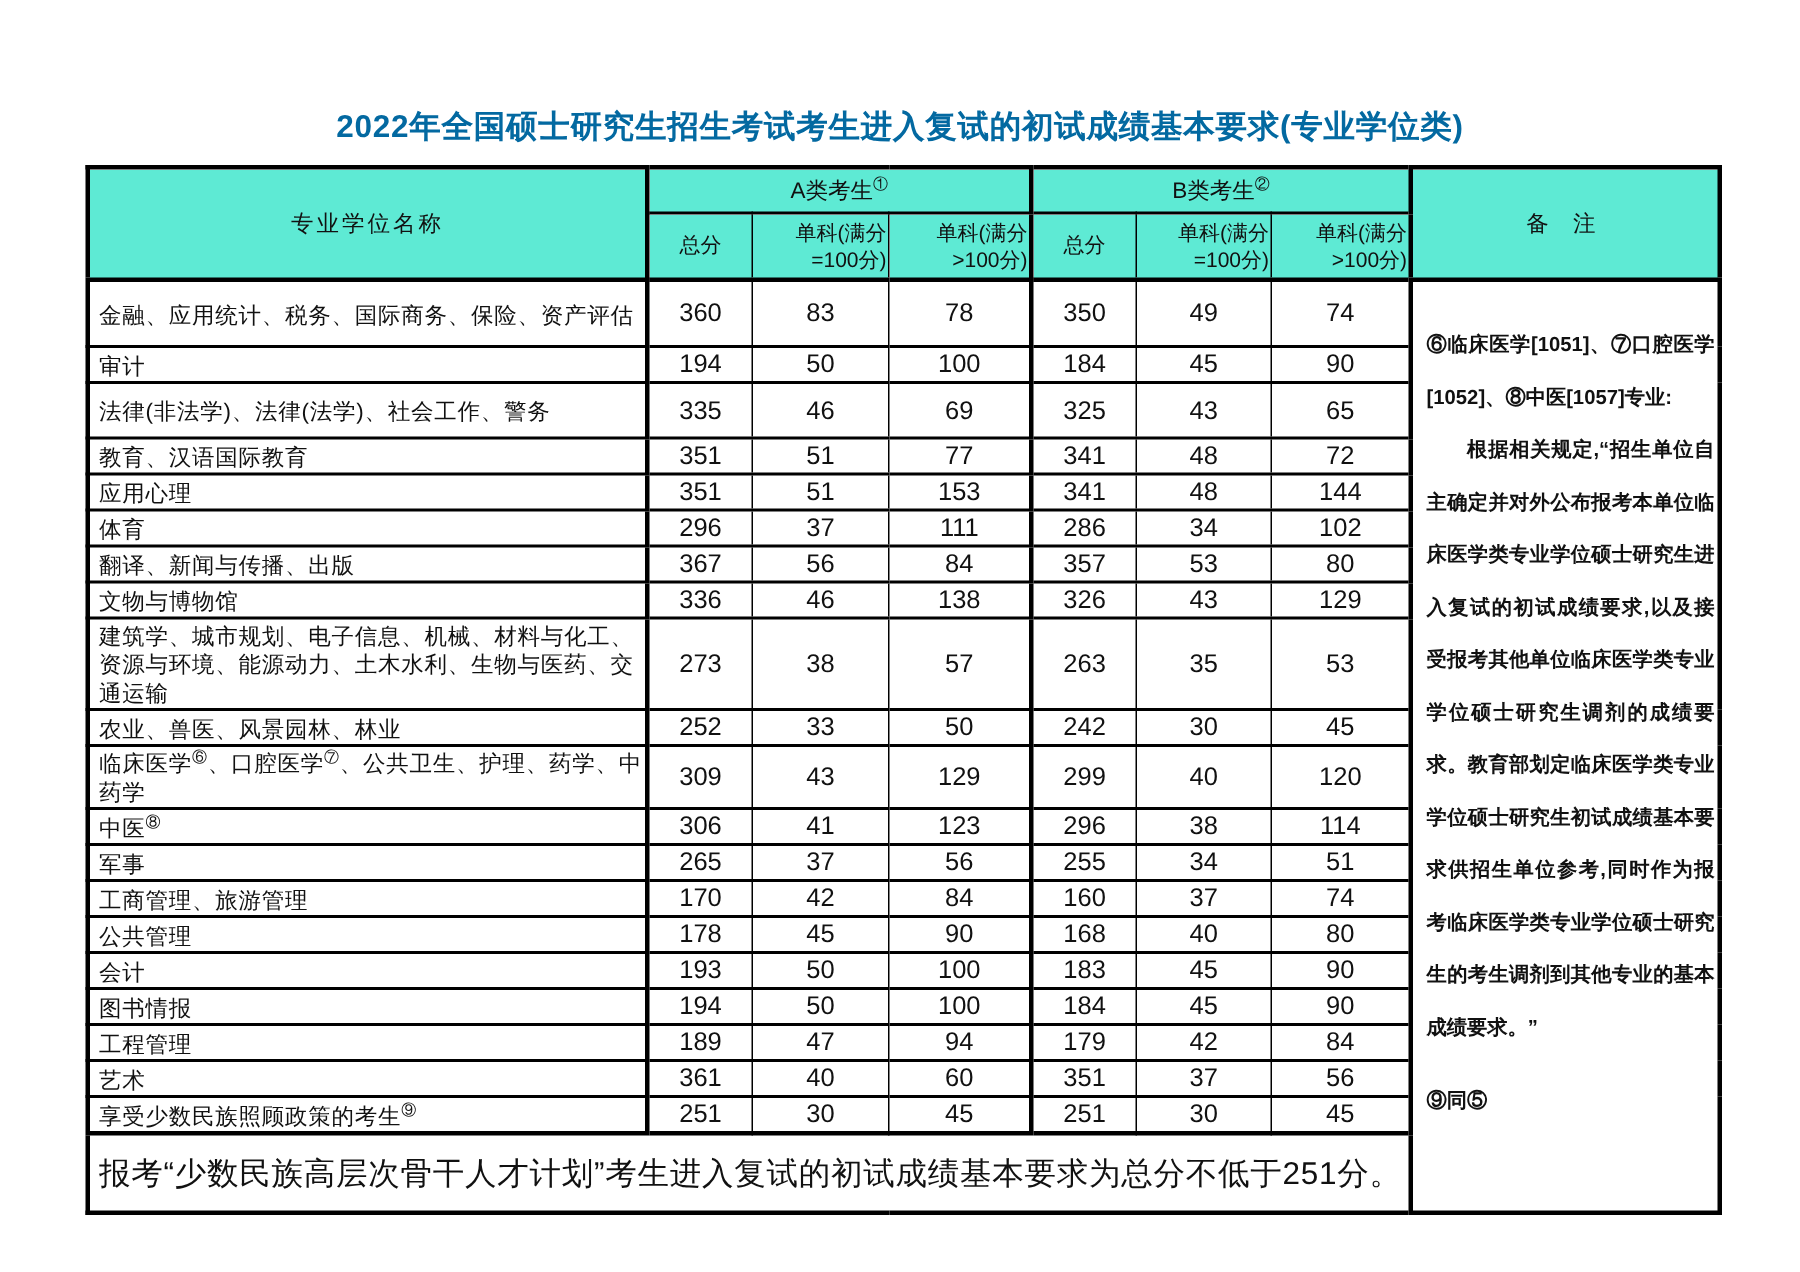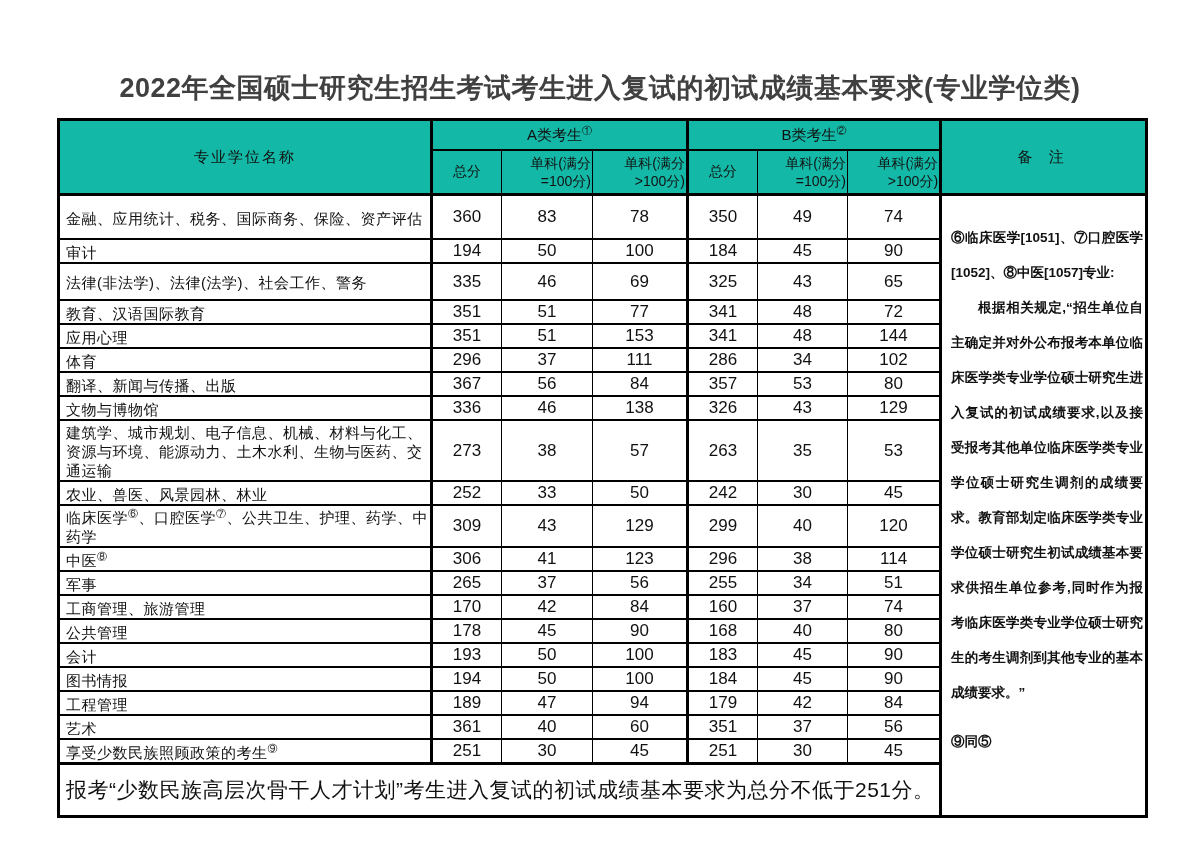--- a/index.html
+++ b/index.html
@@ -9,43 +9,43 @@
     height: 848px;
     background: #ffffff;
     margin: 0 auto;
     overflow: hidden;
     font-family: "Liberation Sans", sans-serif;
     color: #111;
   }
   .page-title {
     margin: 70px 0 12px 0;
     text-align: center;
-    font-size: 27px;
+    font-size: 21px;
     font-weight: bold;
     letter-spacing: 0.5px;
-    color: #404040;
+    color: #0369a1;
   }
   table.score-table {
     border-collapse: collapse;
     table-layout: fixed;
     width: 1088px;
     margin-left: 57px;
     border: 3px solid #000;
   }
   .score-table th, .score-table td {
     border-top: 2px solid #000;
     border-bottom: 2px solid #000;
     border-left: 1px solid #000;
     border-right: 1px solid #000;
     overflow: hidden;
   }
   .sep-r { border-right: 3px solid #000 !important; }
 
   
-  thead th { font-weight: normal; background: #14b8a6; }
+  thead th { font-weight: normal; background: #5eead4; }
   thead th[rowspan] { border-bottom: 3px solid #000; }
   .h1row th { height: 26px; font-size: 15px; }
   .h2row th { height: 40px; font-size: 14px; border-top: 2px solid #000; border-bottom: 3px solid #000; }
   .name-h { font-size: 15px; letter-spacing: 2px; }
   .remark-h { font-size: 15px; letter-spacing: 6px; }
   .group-h sup, sup {
     font-size: 10px;
     vertical-align: super;
     line-height: 0;
   }

